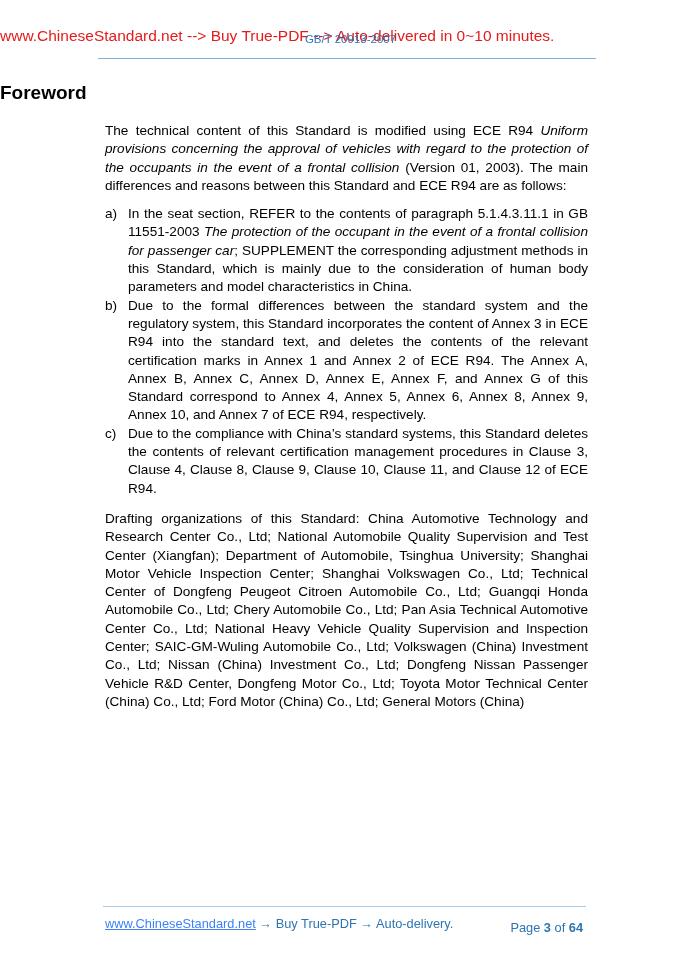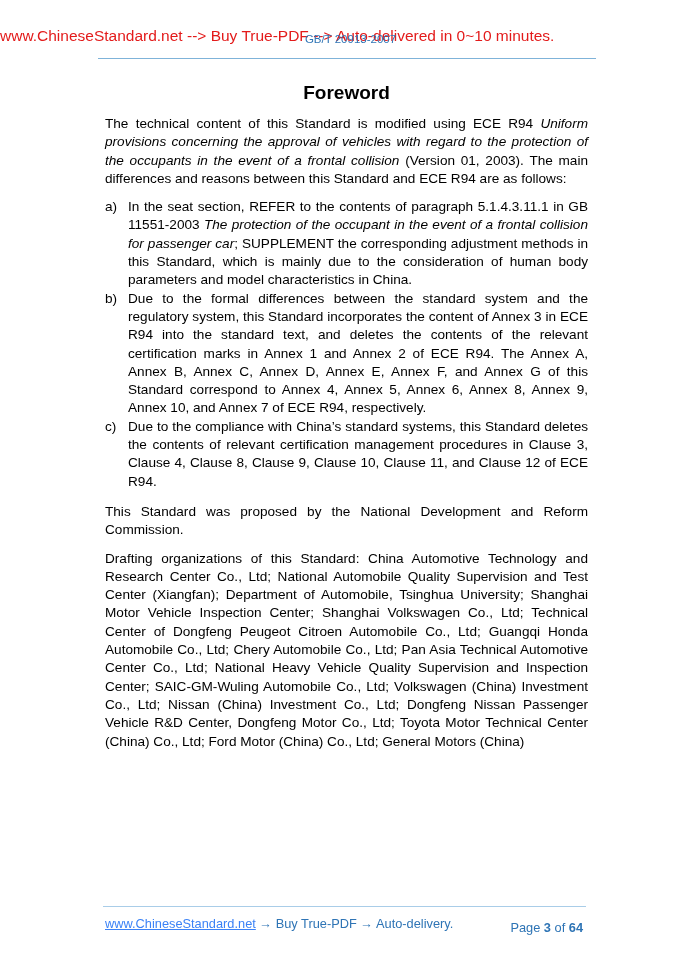--- a/index.html
+++ b/index.html
@@ -4,23 +4,23 @@
 <style>
   html, body { margin: 0; padding: 0; background: #ffffff; }
   body { width: 693px; height: 980px; position: relative; overflow: hidden;
          font-family: "Liberation Sans", sans-serif; color: #000; }
   .top-banner { position: absolute; top: 27px; left: 0; width: 678px; text-align: left;
                 font-size: 15.5px; color: #e31b1b; white-space: nowrap; }
   .top-banner a { color: #e31b1b; text-decoration: none; }
   .doc-code { position: absolute; top: 33px; left: 4px; width: 693px; text-align: center;
               font-size: 11.5px; color: #2e74b5; }
   .header-rule { position: absolute; top: 58px; left: 98px; width: 498px; height: 1px; background: #7fb3d9; }
-  .title { position: absolute; top: 82px; left: 0; width: 693px; text-align: center;
+  .title { position: absolute; top: 82px; left: 0; width: 693px; text-align: left;
            font-size: 19px; font-weight: bold; }
-  .content { position: absolute; top: 115px; left: 105px; width: 483px;
+  .content { position: absolute; top: 122px; left: 105px; width: 483px;
              font-size: 13.6px; line-height: 18.3px; text-align: justify; }
   .content p { margin: 0 0 10px 0; }
   ol.diffs { list-style: none; margin: 0 0 12px 0; padding: 0; }
   ol.diffs li { position: relative; padding-left: 23px; margin: 0; }
   ol.diffs .marker { position: absolute; left: 0; top: 0; }
   .footer-rule { position: absolute; top: 906px; left: 103px; width: 483px; height: 1px; background: #a9cde8; }
   .footer { position: absolute; top: 916px; left: 105px; width: 478px; font-size: 12.8px; color: #2e74b5; }
   .footer .link { color: #3b82f6; text-decoration: underline; }
   .footer .page { position: absolute; right: 0; top: 4px; }
   .footer .page b { font-weight: bold; }
@@ -49,21 +49,20 @@
     <li>
       <span class="marker">b)</span>
       <span>Due to the formal differences between the standard system and the regulatory system, this Standard incorporates the content of Annex 3 in ECE R94 into the standard text, and deletes the contents of the relevant certification marks in Annex 1 and Annex 2 of ECE R94. The Annex A, Annex B, Annex C, Annex D, Annex E, Annex F, and Annex G of this Standard correspond to Annex 4, Annex 5, Annex 6, Annex 8, Annex 9, Annex 10, and Annex 7 of ECE R94, respectively.</span>
     </li>
     <li>
       <span class="marker">c)</span>
       <span>Due to the compliance with China’s standard systems, this Standard deletes the contents of relevant certification management procedures in Clause 3, Clause 4, Clause 8, Clause 9, Clause 10, Clause 11, and Clause 12 of ECE R94.</span>
     </li>
   </ol>
 
-  <p>This Standard was proposed by the National Development and Reform Commission.</p>
   <p>Drafting organizations of this Standard: China Automotive Technology and Research Center Co., Ltd; National Automobile Quality Supervision and Test Center (Xiangfan); Department of Automobile, Tsinghua University; Shanghai Motor Vehicle Inspection Center; Shanghai Volkswagen Co., Ltd; Technical Center of Dongfeng Peugeot Citroen Automobile Co., Ltd; Guangqi Honda Automobile Co., Ltd; Chery Automobile Co., Ltd; Pan Asia Technical Automotive Center Co., Ltd; National Heavy Vehicle Quality Supervision and Inspection Center; SAIC-GM-Wuling Automobile Co., Ltd; Volkswagen (China) Investment Co., Ltd; Nissan (China) Investment Co., Ltd; Dongfeng Nissan Passenger Vehicle R&amp;D Center, Dongfeng Motor Co., Ltd; Toyota Motor Technical Center (China) Co., Ltd; Ford Motor (China) Co., Ltd; General Motors (China)</p>
 </div>
 
 <div class="footer-rule"></div>
 <div class="footer">
   <a class="link">www.ChineseStandard.net</a><span> → Buy True-PDF → Auto-delivery.</span>
   <span class="page">
     <span>Page</span>
     <b>3</b>
     <span>of</span>

